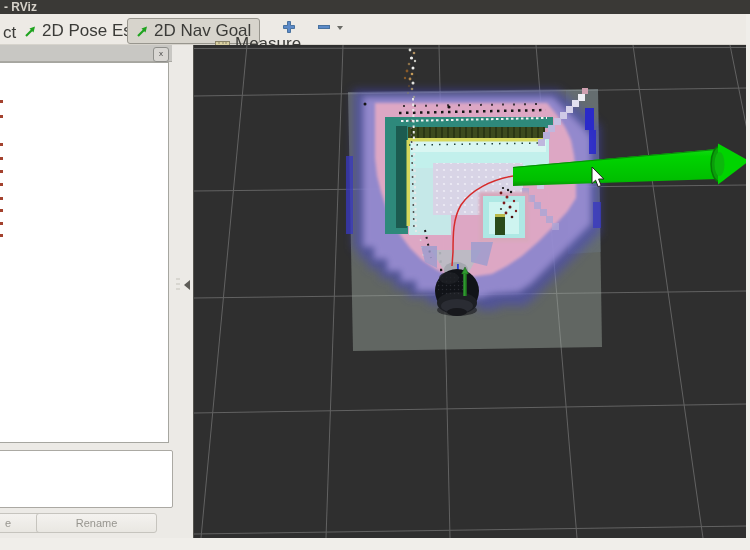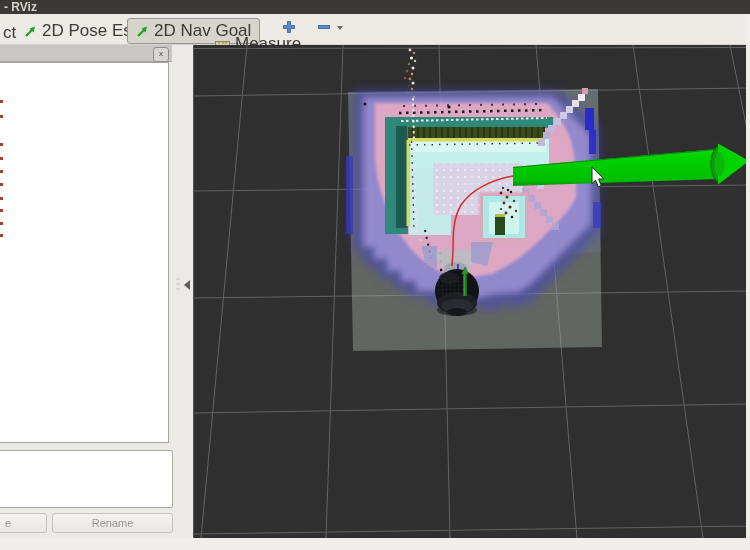--- a/index.html
+++ b/index.html
@@ -118,21 +118,21 @@
     <div class="err-tick" style="top:146px"></div>
     <div class="err-tick" style="top:159px"></div>
     <div class="err-tick" style="top:171px"></div>
   </div>
 
   <div id="desc-box"></div>
 
   <div class="bottom-btn" style="left:-31px;width:78px;">
     <span>e</span>
   </div>
-  <div class="bottom-btn" style="left:52px;width:121px;">
+  <div class="bottom-btn" style="left:36px;width:121px;">
     <span>Rename</span>
   </div>
 
   <div id="splitter-grip">
       <span></span>
       <span></span>
       <span></span>
     </div>
   <div id="collapse-arrow"></div>
 

